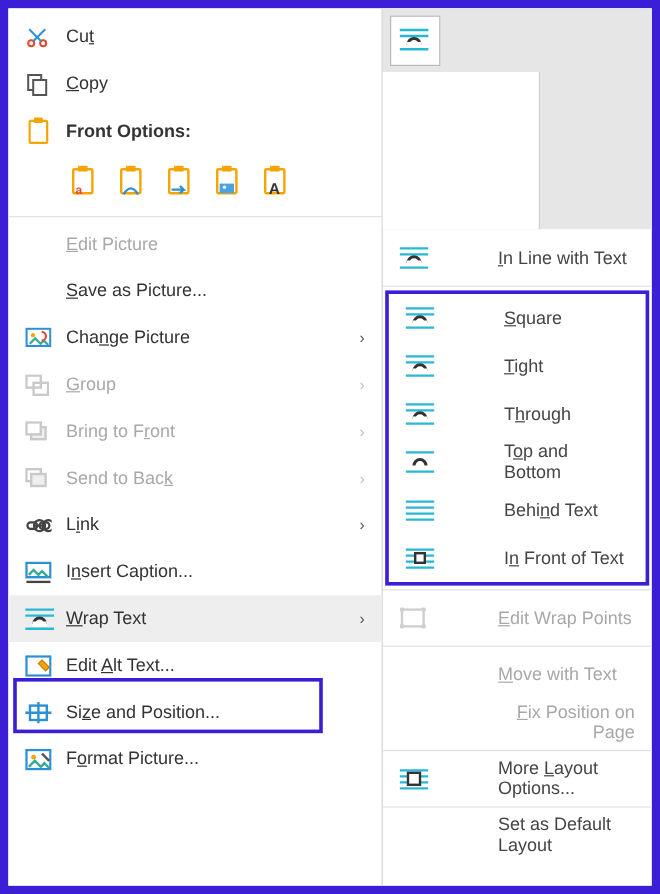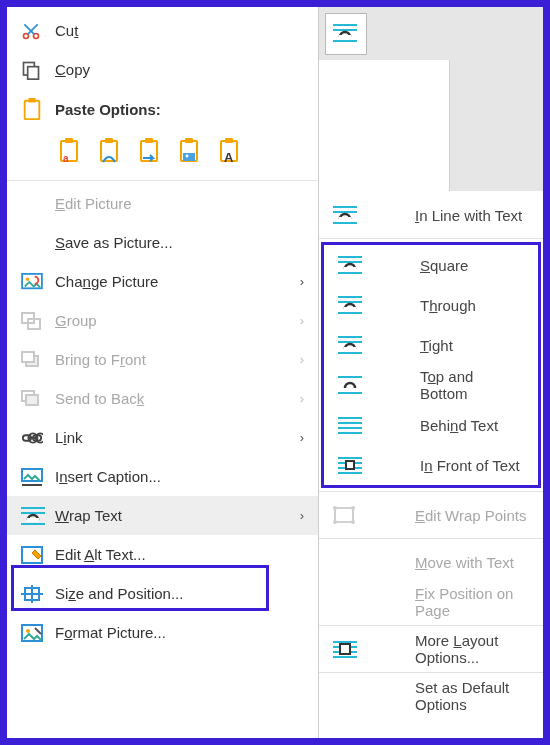--- a/index.html
+++ b/index.html
@@ -144,21 +144,21 @@
   .sub-item {
     display: flex;
     align-items: center;
     height: 40px;
     padding-left: 14px;
     padding-right: 14px;
     gap: 48px;
   }
   .sub-item .icon { width:26px; flex:0 0 26px; display:flex;align-items:center;justify-content:flex-start;}
   .sub-item .label { margin-left: 8px; color:#454545; }
-  .sub-item.disabled .label { color:#a8a8a8; }
+  .sub-item.disabled .label { color:#a8a8a8;text-align:right; }
   .sub-item.disabled svg { opacity:0.4; }
 
   .sub-group {
     border: 3px solid #3a1fd6;
     margin: 0 2px;
   }
 
   svg { display:block; }
 </style>
 </head>
@@ -207,21 +207,21 @@
           </span>
           <span class="label"><span class="mn">C</span>opy</span>
         </div>
 
         <div class="paste-hdr">
           <span class="icon">
             <svg width="22" height="24" viewBox="0 0 24 24">
                 <use href="#clipboard"></use>
               </svg>
           </span>
-          <span style="margin-left:8px">Paste Options:</span>
+          <span style="margin-left:8px">Front Options:</span>
         </div>
 
         <div class="paste-row">
           <span class="paste-opt">
               <svg width="26" height="30">
                 <use href="#clipboard"></use>
                 <text x="6" y="24" font-size="10" fill="#e8452f" font-weight="bold">a</text>
               </svg>
             </span>
           <span class="paste-opt">
@@ -413,29 +413,29 @@
                 </svg>
               </span>
             <span class="label"><span class="mn">S</span>quare</span>
           </div>
           <div class="sub-item">
             <span class="icon">
                 <svg width="24" height="20">
                   <use href="#wrapIcon"></use>
                 </svg>
               </span>
-            <span class="label">T<span class="mn">h</span>rough</span>
+            <span class="label"><span class="mn">T</span>ight</span>
           </div>
           <div class="sub-item">
             <span class="icon">
                 <svg width="24" height="20">
                   <use href="#wrapIcon"></use>
                 </svg>
               </span>
-            <span class="label"><span class="mn">T</span>ight</span>
+            <span class="label">T<span class="mn">h</span>rough</span>
           </div>
           <div class="sub-item">
             <span class="icon">
                 <svg width="24" height="20">
                   <line x1="0" y1="2" x2="24" y2="2" stroke="#26b9d6" stroke-width="2"></line>
                   <line x1="0" y1="18" x2="24" y2="18" stroke="#26b9d6" stroke-width="2"></line>
                   <path d="M7 13 A5 5 0 0 1 17 13" fill="none" stroke="#333" stroke-width="2.5"></path>
                 </svg>
               </span>
             <span class="label">T<span class="mn">o</span>p and Bottom</span>
@@ -503,20 +503,20 @@
                 <rect x="7" y="5" width="10" height="10" fill="#fff" stroke="#333" stroke-width="2"></rect>
               </svg>
             </span>
           <span class="label">More <span class="mn">L</span>ayout Options...</span>
         </div>
 
         <div class="sep"></div>
 
         <div class="sub-item">
           <span class="icon"></span>
-          <span class="label">Set as Default Options</span>
+          <span class="label">Set as Default Layout</span>
         </div>
 
       </div>
     </div>
 
   </div>
 </div>
 
 </body></html>

